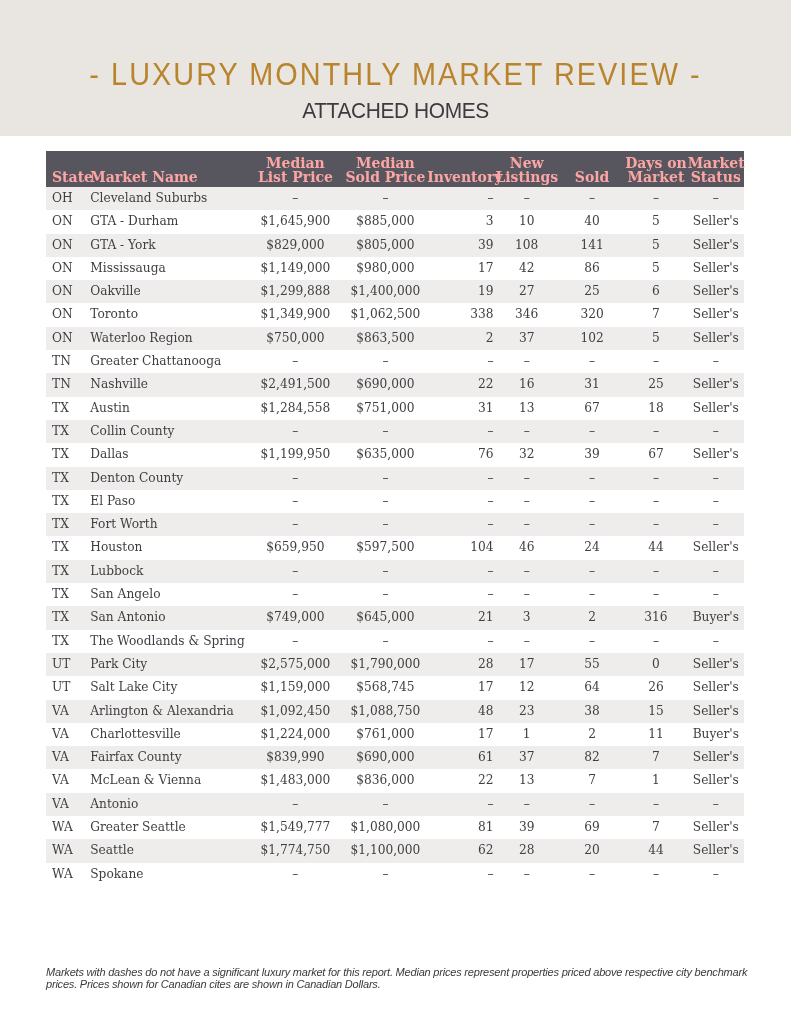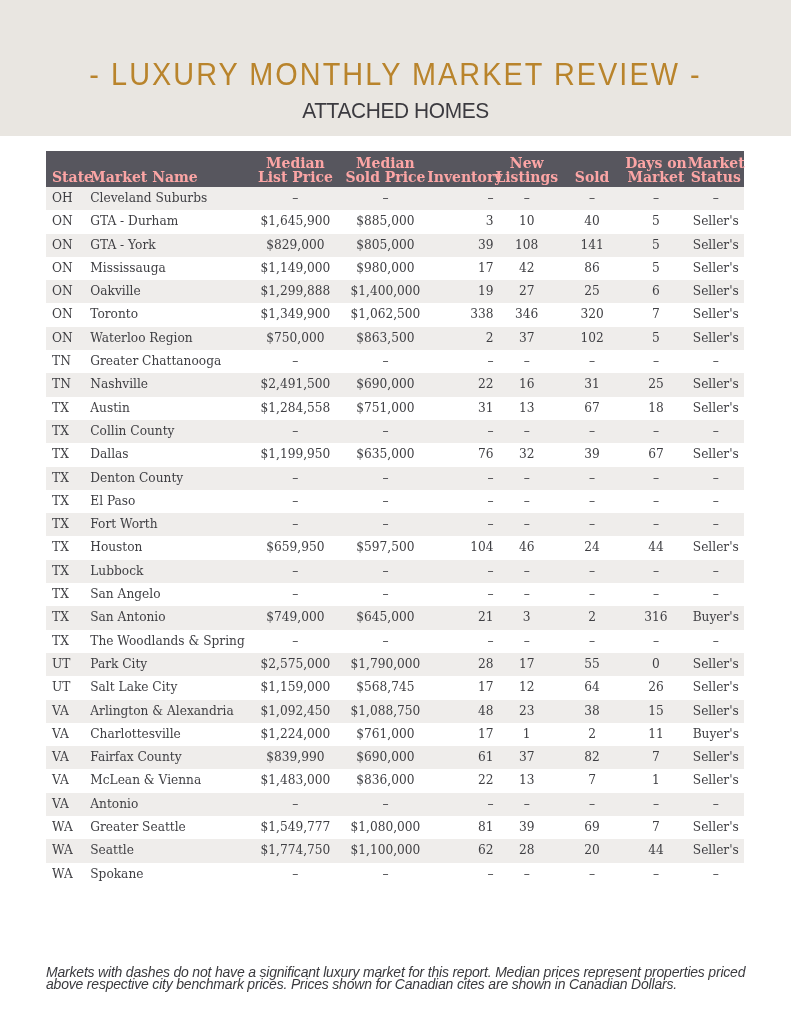--- a/index.html
+++ b/index.html
@@ -42,21 +42,21 @@
   .c-sold { width:83px; text-align:center; }
   .c-inv { width:66px; text-align:right; }
   .c-new { width:66px; text-align:center; }
   .c-sld { width:64px; text-align:center; }
   .c-dom { width:63px; text-align:center; }
   .c-stat { width:56px; text-align:center; }
   th.c-state { padding-left:6px !important; text-align:left; }
   th.c-name { text-align:left;margin-top:24px; }
   .footnote {
     position:absolute; left:46px; top:966px; width:720px;
-    font-family:"Liberation Sans", sans-serif; font-style:italic; font-size:14px;
+    font-family:"Liberation Sans", sans-serif; font-style:italic; font-size:11px;
     line-height:12px; color:#3a3a3e; letter-spacing:-0.2px;
   }
 </style>
 </head>
 <body>
 
 <div class="banner">
   <div class="title">- LUXURY MONTHLY MARKET REVIEW -</div>
   <div class="subtitle">ATTACHED HOMES</div>
 </div>

